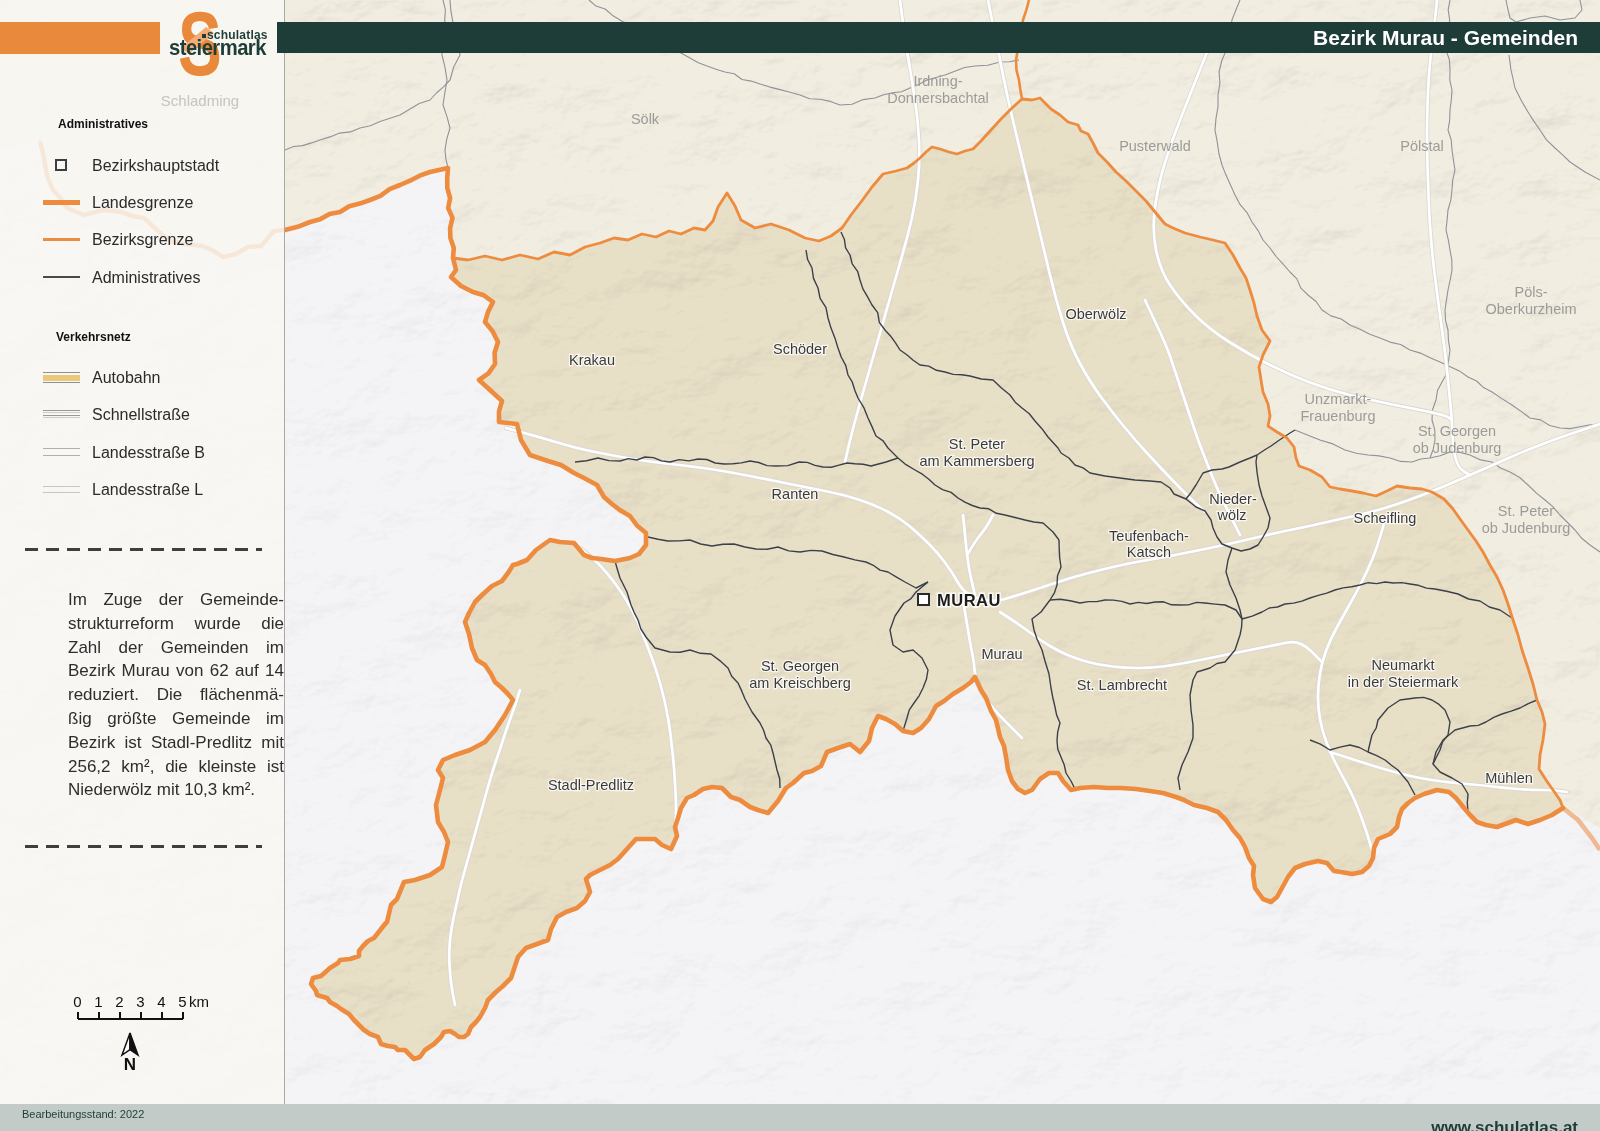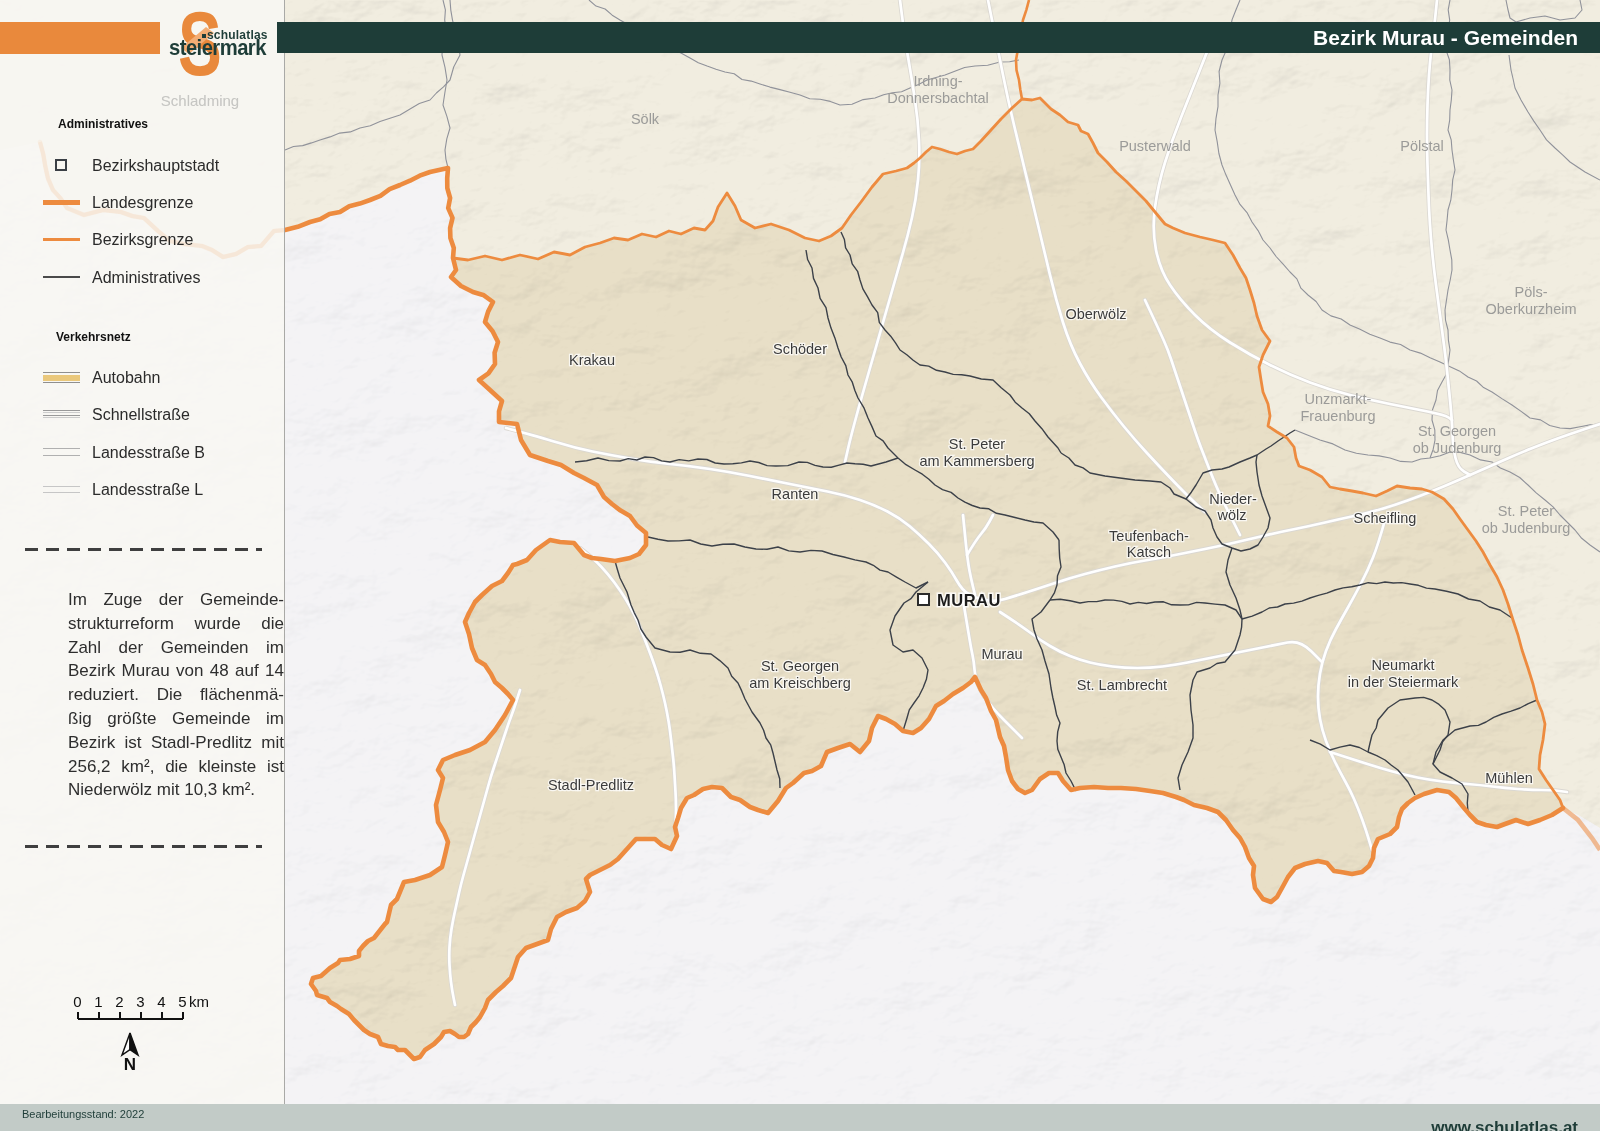--- a/index.html
+++ b/index.html
@@ -194,21 +194,21 @@
 <div class="li" style="top:444px">Landesstraße B</div>
 <div class="sw" style="top:486px;height:1px;background:#c6c6c6"></div>
 <div class="sw" style="top:492px;height:1px;background:#c6c6c6"></div>
 <div class="li" style="top:481px">Landesstraße L</div>
 
 <div class="dash" style="top:548px"></div>
 <div id="para">
       <div class="jl">Im Zuge der Gemeinde-</div>
       <div class="jl">strukturreform wurde die</div>
       <div class="jl">Zahl der Gemeinden im</div>
-      <div class="jl">Bezirk Murau von 48 auf 14</div>
+      <div class="jl">Bezirk Murau von 62 auf 14</div>
       <div class="jl">reduziert. Die flächenmä-</div>
       <div class="jl">ßig größte Gemeinde im</div>
       <div class="jl">Bezirk ist Stadl-Predlitz mit</div>
       <div class="jl">256,2 km², die kleinste ist</div>
       <div class="jl last">Niederwölz mit 10,3 km².</div>
     </div>
 <div class="dash" style="top:845px"></div>
 
 <div class="sn" style="left:69.5px">0</div>
     <div class="sn" style="left:90.5px">1</div>

